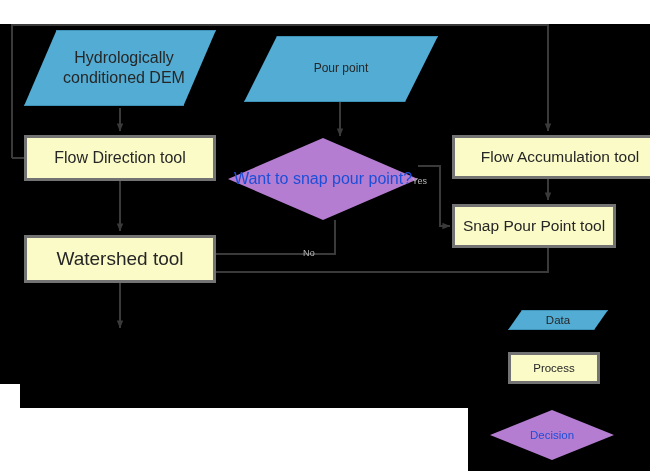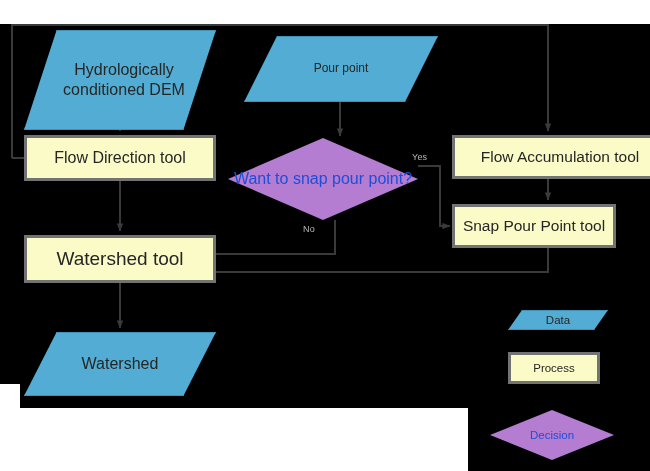--- a/index.html
+++ b/index.html
@@ -34,40 +34,40 @@
               line-height:1.28;}
 
   .dia-wrap{position:absolute;}
   .dia-shape{position:absolute;inset:0;background:#B47DD1;
              clip-path:polygon(50% 0%,100% 50%,50% 100%,0% 50%);}
   .dia-label{position:absolute;inset:0;display:flex;align-items:center;
              justify-content:center;text-align:center;color:#1d4ed8;
              line-height:1.22;}
 
   
-  #n-dem{left:24px;top:30px;width:192px;height:100px;}
+  #n-dem{left:24px;top:30px;width:192px;height:76px;}
   #n-dem .para-label{font-size:16px;padding:0 14px 0 22px;}
 
   #n-pour{left:244px;top:36px;width:194px;height:66px;}
   #n-pour .para-label{font-size:12px;}
 
   #n-flowdir{left:24px;top:135px;width:192px;height:46px;font-size:16px;}
   #n-flowacc{left:452px;top:135px;width:216px;height:44px;font-size:15.5px;}
   #n-snap{left:452px;top:204px;width:164px;height:44px;font-size:15.5px;}
   #n-watershedtool{left:24px;top:235px;width:192px;height:48px;font-size:19px;}
 
   #n-decision{left:228px;top:138px;width:190px;height:82px;}
   #n-decision .dia-label{font-size:16px;}
 
   #n-watershed{left:24px;top:332px;width:192px;height:64px;}
   #n-watershed .para-label{font-size:16px;}
 
   
   .edge-label{position:absolute;font-size:9px;color:#b8b8b8;
-              letter-spacing:.2px;}
+              letter-spacing:.2px;margin-top:24px;}
   #lbl-yes{left:412px;top:152px;}
   #lbl-no{left:303px;top:224px;}
 
   
   #lg-data{left:508px;top:310px;width:100px;height:20px;}
   #lg-data .para-shape{clip-path:polygon(14% 0%,100% 0%,86% 100%,0% 100%);}
   #lg-data .para-label{font-size:11.5px;}
 
   #lg-process{left:508px;top:352px;width:92px;height:32px;font-size:11.5px;}
 
@@ -130,24 +130,20 @@
 
   <div class="node process" id="n-snap">Snap Pour Point tool</div>
 
   <div class="dia-wrap" id="n-decision">
     <div class="dia-shape"></div>
     <div class="dia-label">Want to snap pour point?</div>
   </div>
 
   <div class="node process" id="n-watershedtool">Watershed tool</div>
 
-  <div class="para-wrap" id="n-watershed">
-    <div class="para-shape"></div>
-    <div class="para-label">Watershed</div>
-  </div>
 
   <div class="edge-label" id="lbl-yes">Yes</div>
   <div class="edge-label" id="lbl-no">No</div>
 
   <div class="para-wrap" id="lg-data">
     <div class="para-shape"></div>
     <div class="para-label">Data</div>
   </div>
 
   <div class="node process" id="lg-process">Process</div>

